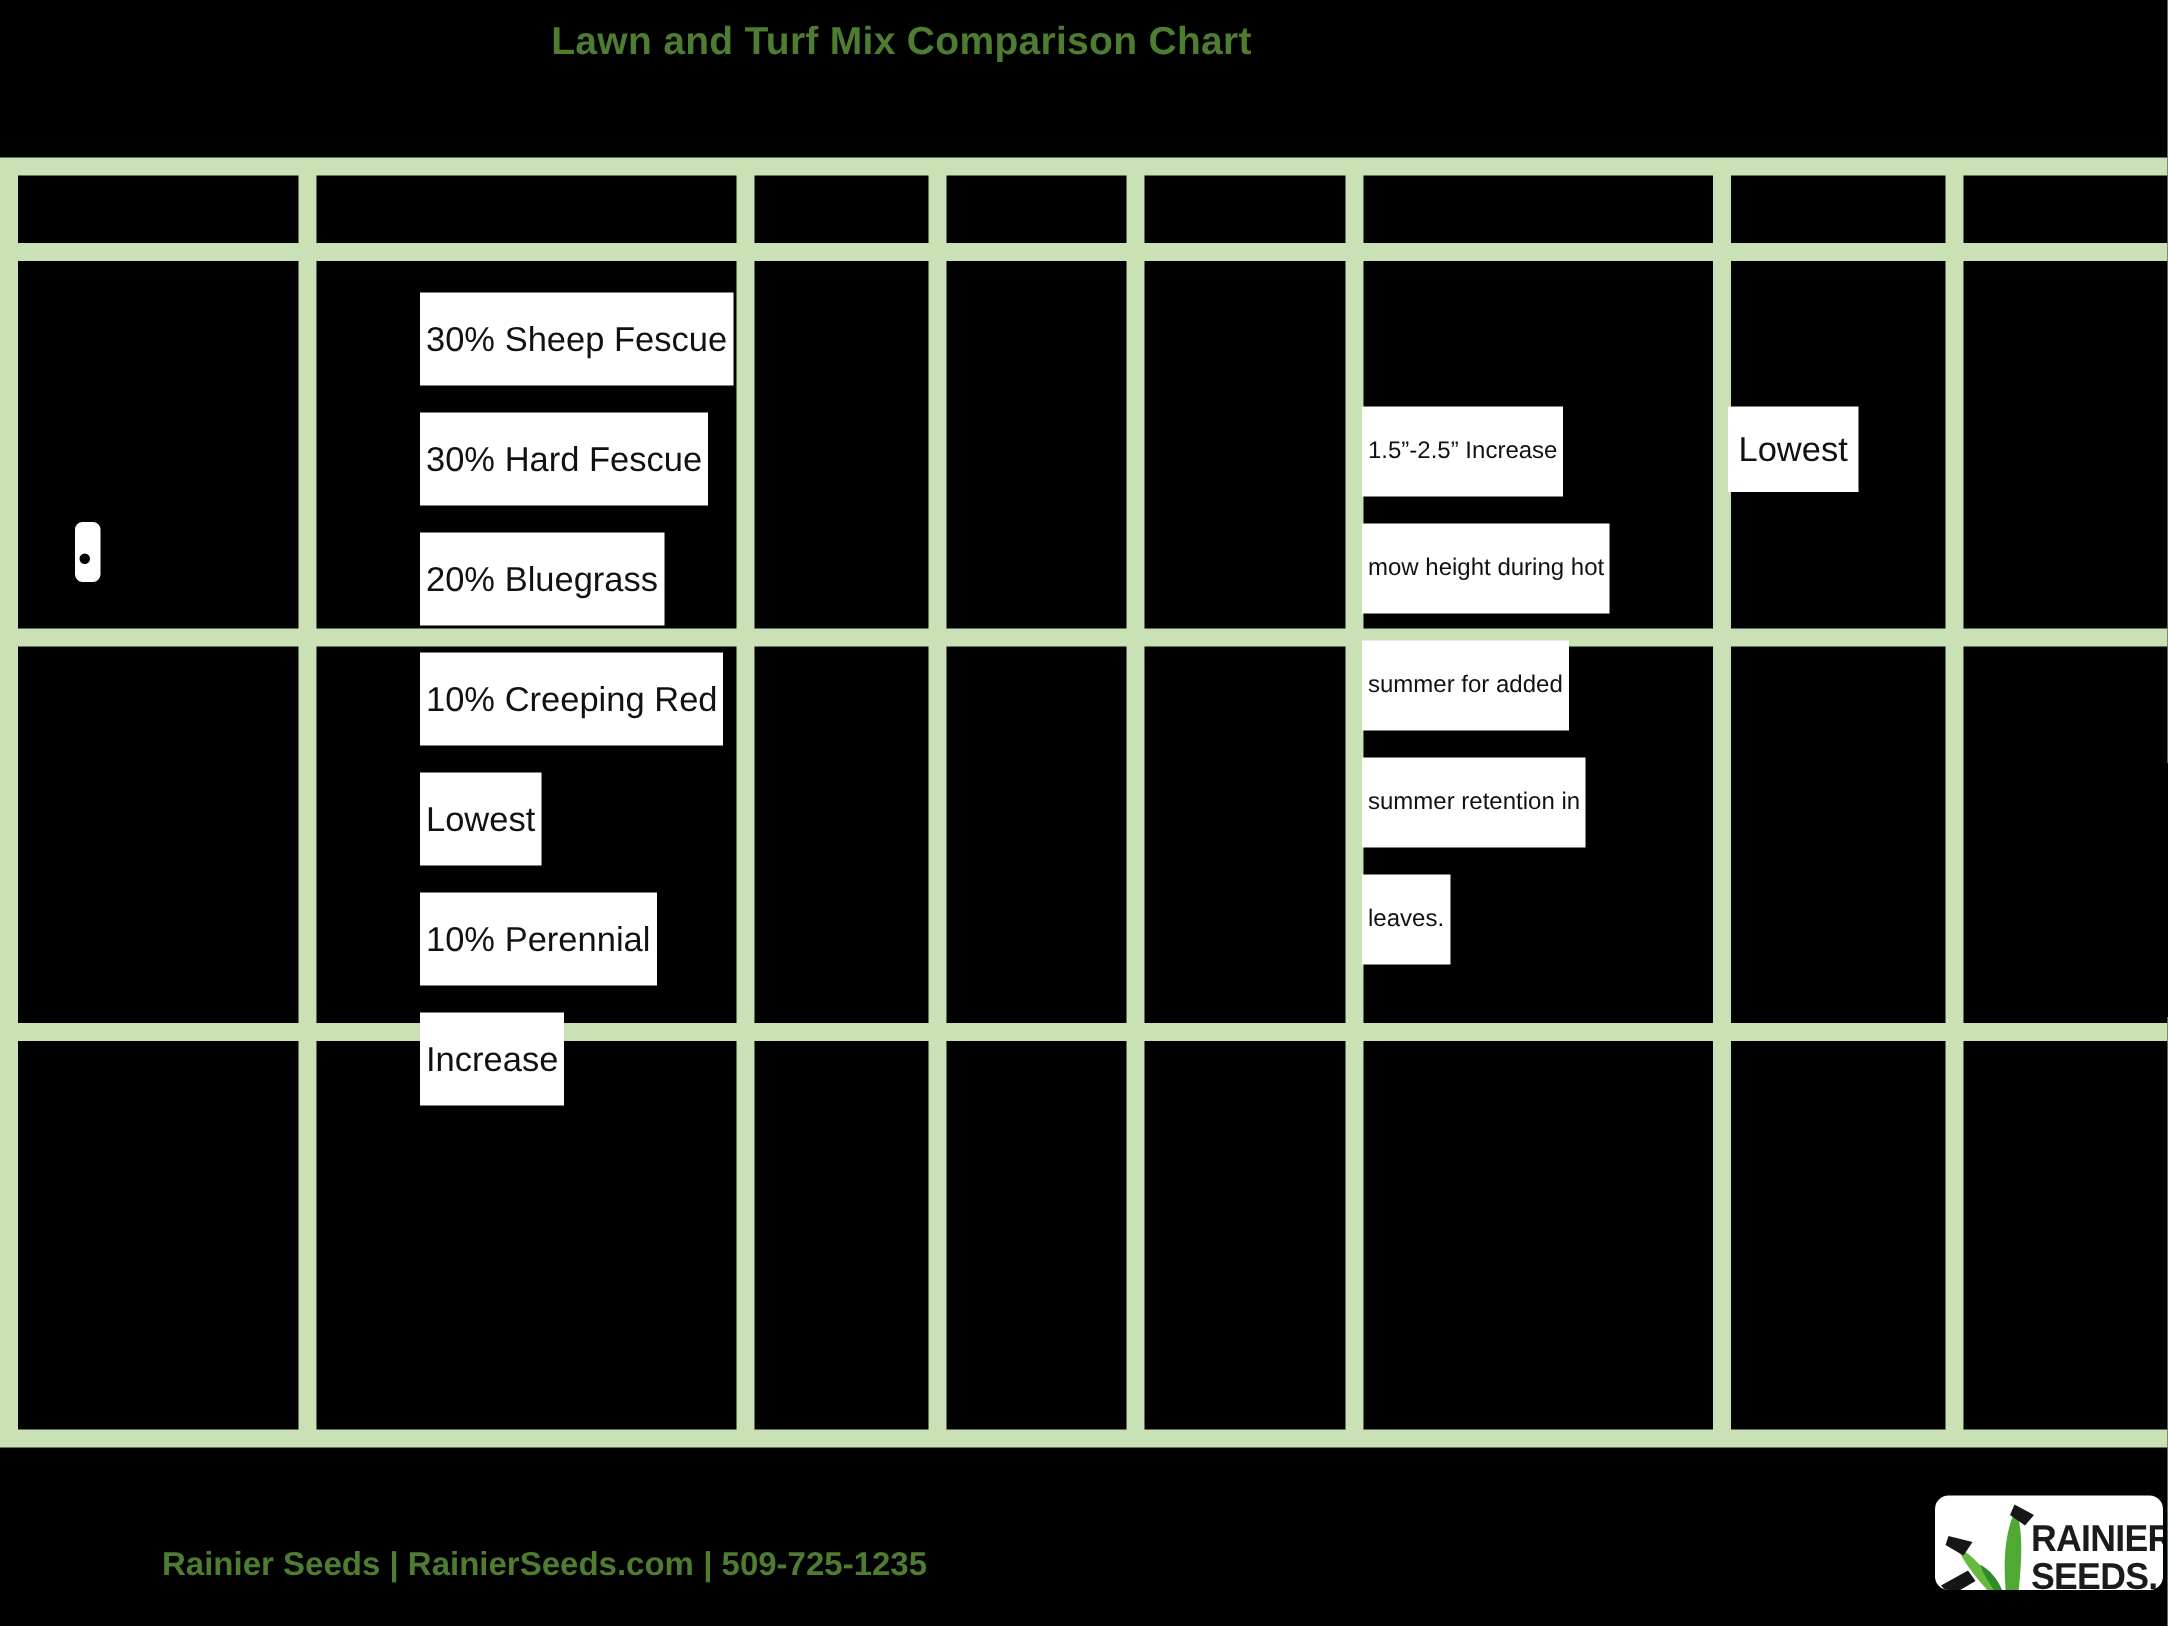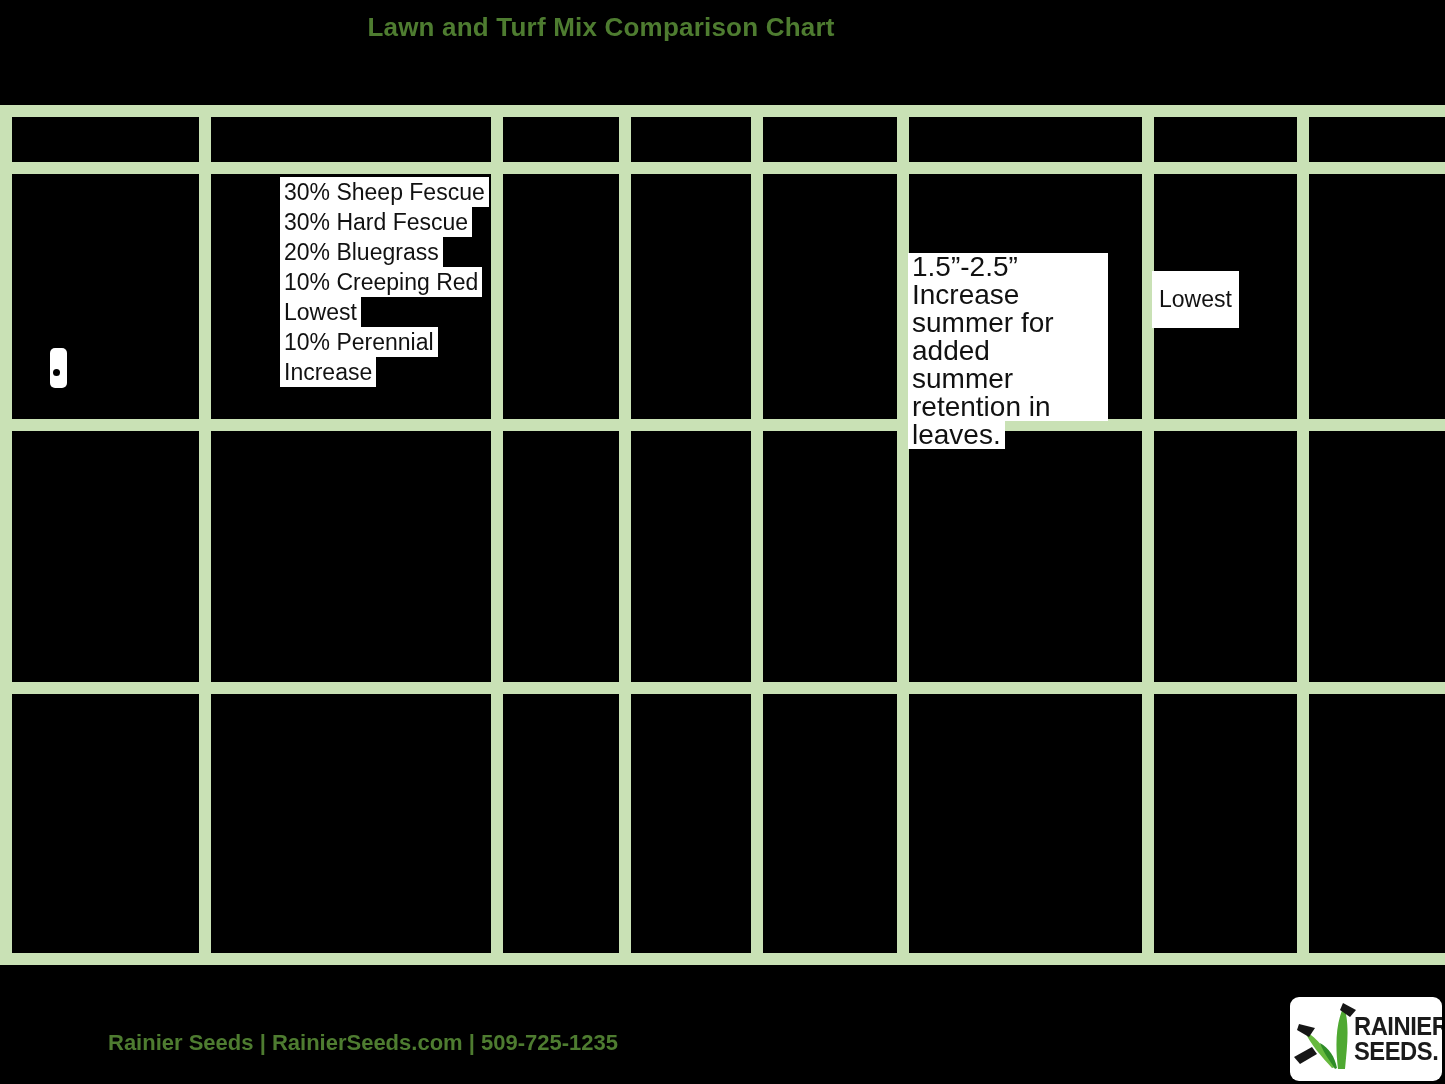--- a/index.html
+++ b/index.html
@@ -22,44 +22,44 @@
     grid-template-columns:187px 280px 116px 120px 134px 233px 143px 1fr;
     grid-template-rows:45px 245px 251px 259px;
     gap:12px;
   }
   .cell{background:#000;}
   
   .textblock{
     position:absolute;color:#111;font-size:23px;line-height:30px;
   }
   .hl-line{
-    display:table;background:#fff;padding:0 4px;white-space:nowrap;
+    display:table;background:#fff;padding:16px 4px;white-space:nowrap;margin-top:18px;
   }
-  .block-mow{line-height:28px;font-size:28px;}
+  .block-mow{line-height:28px;font-size:16px;}
   .block-mow .hl-line{white-space:normal;}
   .lowest-badge{
     position:absolute;left:1152px;top:271px;background:#fff;color:#111;
     font-size:23px;padding:15px 7px;
   }
   .artifact{
     position:absolute;left:50px;top:348px;width:17px;height:40px;
     background:#fff;border-radius:5px;
   }
   .artifact .dot{
     position:absolute;left:3px;top:21px;width:7px;height:7px;border-radius:50%;
     background:#000;
   }
   
   .footer-line{
     position:absolute;left:78px;top:1030px;
     font-size:22px;font-weight:bold;color:#4e7c30;margin-left:30px;
   }
   
   .logo{
-    position:absolute;left:1290px;top:997px;width:152px;height:84px;
+    position:absolute;left:1290px;top:997px;width:152px;height:63px;
     background:#fff;border-radius:9px;overflow:hidden;
   }
   .logo svg{position:absolute;left:0;top:0;}
   .logo .wordmark{
     position:absolute;left:64px;top:17px;color:#1b1b1b;font-weight:bold;
     font-size:25px;line-height:25px;letter-spacing:-0.5px;
     transform:scaleX(0.95);transform-origin:left top;
   }
 </style>
 </head>
@@ -111,20 +111,21 @@
     <span class="hl-line">30% Hard Fescue</span>
     <span class="hl-line">20% Bluegrass</span>
     <span class="hl-line">10% Creeping Red</span>
     <span class="hl-line">Lowest</span>
     <span class="hl-line">10% Perennial</span>
     <span class="hl-line">Increase</span>
   </div>
 
 <div class="textblock block-mow" style="left:908px;top:253px;width:200px;">
     <span class="hl-line">1.5”-2.5” Increase</span>
+    <span class="hl-line">mow height during hot</span>
     <span class="hl-line">summer for added</span>
     <span class="hl-line">summer retention in</span>
     <span class="hl-line">leaves.</span>
   </div>
 
 <div class="lowest-badge">Lowest</div>
 
 <div class="footer-line">Rainier Seeds | RainierSeeds.com | 509-725-1235</div>
 
 <div class="logo">

